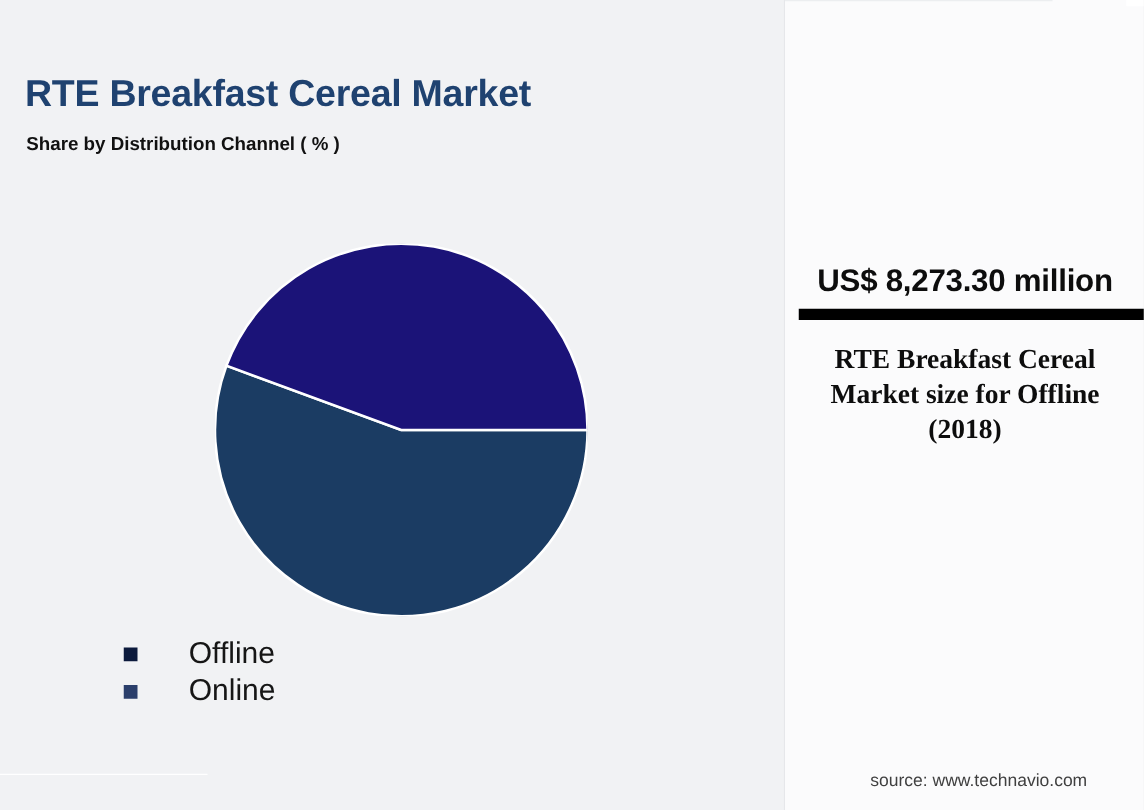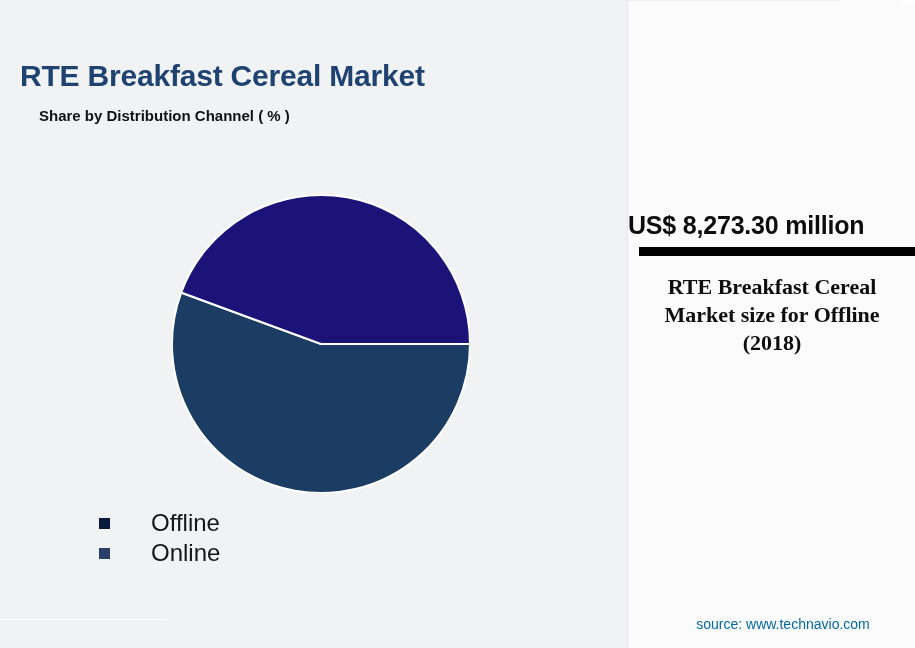--- a/index.html
+++ b/index.html
@@ -35,21 +35,21 @@
     left: 20px;
     top: 15px;
     font-size: 30px;
     font-weight: bold;
     color: #1f4270;
     letter-spacing: -0.2px;
     white-space: nowrap;
   }
   #chart-subtitle {
     position: absolute;
-    left: 39px;
+    left: 21px;
     top: 63px;
     font-size: 15px;
     font-weight: bold;
     color: #111111;
     white-space: nowrap;
   }
 
   
   #pie-wrap {
     position: absolute;
@@ -121,20 +121,21 @@
     height: 5px;
     background: #ffffff;
   }
   #value-block {
     position: absolute;
     left: 0;
     top: 211px;
     width: 288px;
   }
   #value-text {
+    text-align: center;
     font-size: 25px;
     font-weight: bold;
     color: #0d0d0d;
     white-space: nowrap;
     letter-spacing: -0.2px;
   }
   #value-underline {
     position: absolute;
     left: 11px;
     top: 36px;
@@ -156,21 +157,21 @@
   }
   #source-text {
     position: absolute;
     left: 0;
     bottom: 16px;
     width: 288px;
     text-align: center;
     padding-left: 22px;
     box-sizing: border-box;
     font-size: 14px;
-    color: #0369a1;
+    color: #404040;
     white-space: nowrap;
   }
 </style>
 </head>
 <body>
 
 <div id="canvas">
 
   <div id="left-panel">
 

